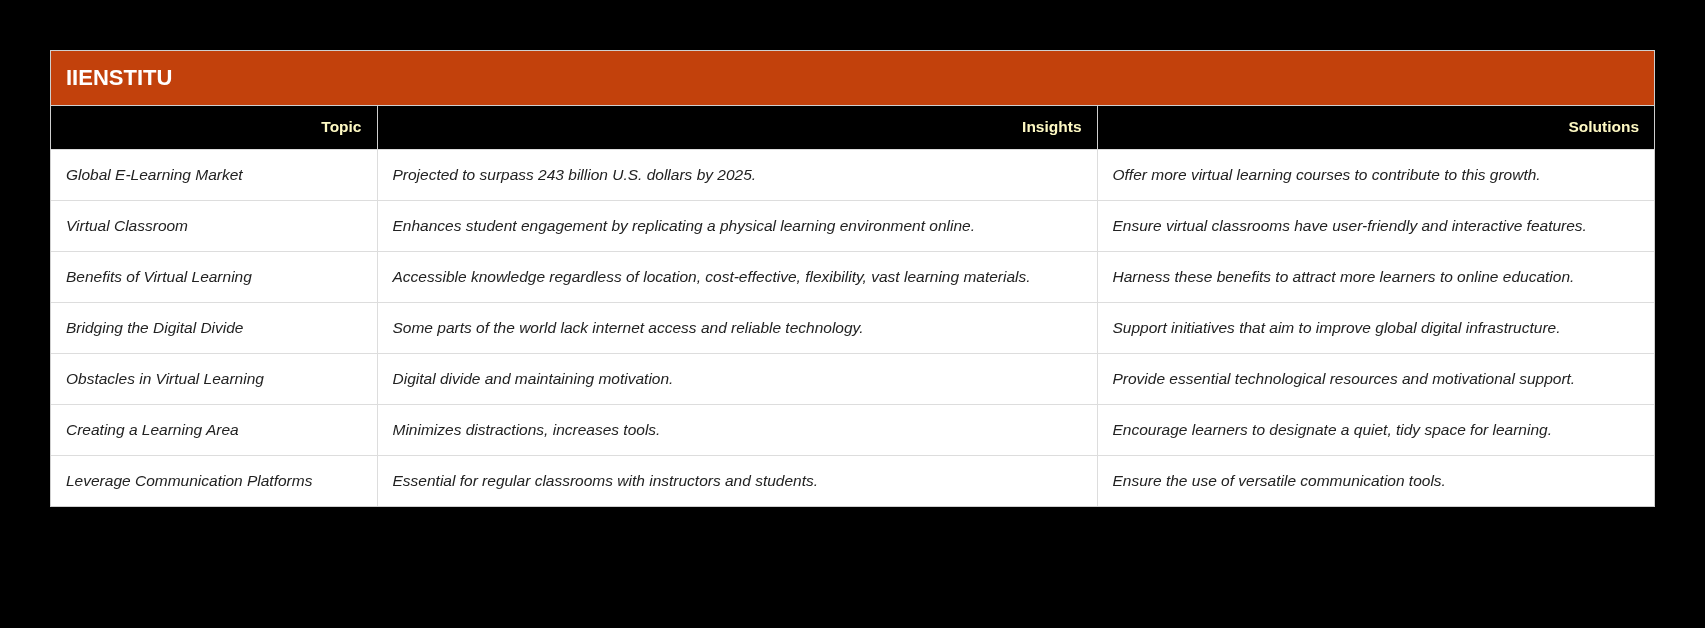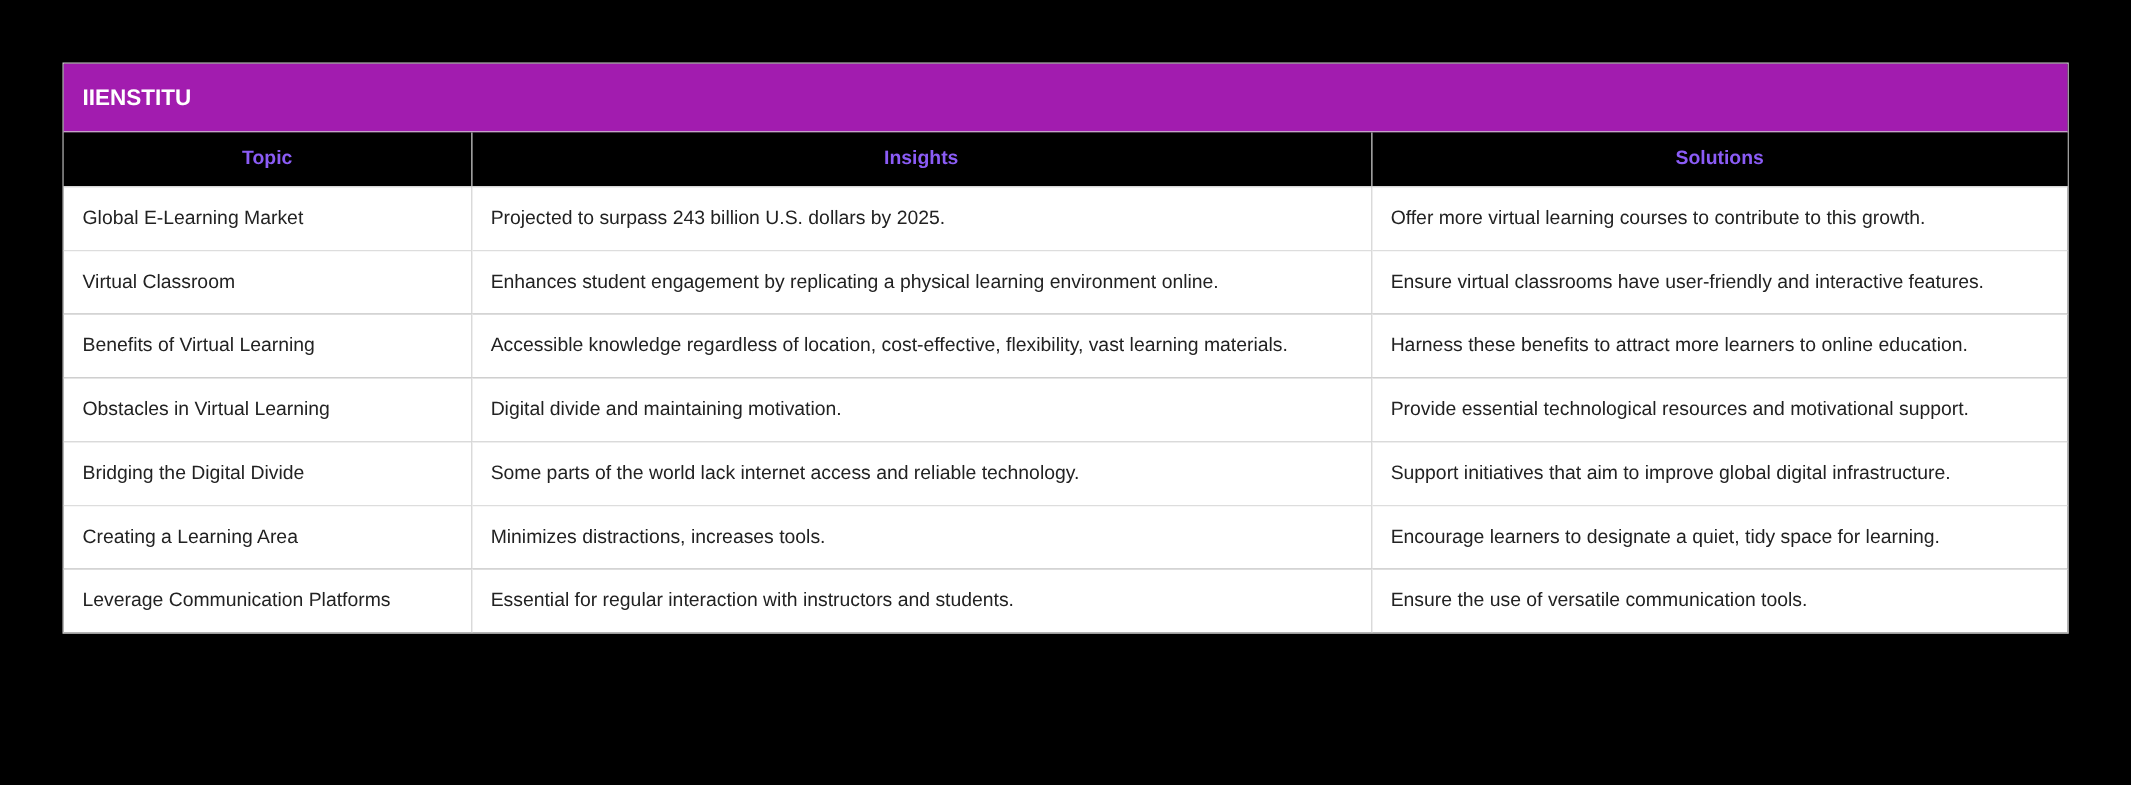--- a/index.html
+++ b/index.html
@@ -6,38 +6,38 @@
     body {
       width: 1705px; height: 628px; background: #000;
       font-family: "Liberation Sans", "DejaVu Sans", sans-serif;
       position: relative; overflow: hidden;
     }
     .tbl-wrap {
       position: absolute; left: 50px; top: 50px; width: 1605px;
       border: 1px solid #cfcfcf; box-sizing: border-box;
     }
     .title-row {
-      height: 55px; background: #a21caf; color: #fff;
-      font-weight: bold; font-size: 18px;
+      height: 55px; background: #c2410c; color: #fff;
+      font-weight: bold; font-size: 22px;
       display: flex; align-items: center; padding-left: 15px;
       border-bottom: 1px solid #cfcfcf; box-sizing: border-box;
     }
     table { border-collapse: collapse; width: 100%; table-layout: fixed; }
     col.c1 { width: 326px; }
     col.c2 { width: 720px; }
     th {
-      background: #000; color: #8b5cf6; font-weight: bold; font-size: 15.5px;
-      text-align: center; height: 43px; padding: 0 15px; box-sizing: border-box;
+      background: #000; color: #fef9c3; font-weight: bold; font-size: 15.5px;
+      text-align: right; height: 43px; padding: 0 15px; box-sizing: border-box;
       border-right: 1px solid #cfcfcf;
     }
     th:last-child { border-right: none; }
     td {
       background: #fff; color: #222; font-size: 15.5px; height: 43px;
       padding: 16px 15px; box-sizing: border-box; white-space: nowrap;
-      border-top: 1px solid #dddddd; border-right: 1px solid #dddddd;
+      border-top: 1px solid #dddddd; border-right: 1px solid #dddddd; font-style: italic;
     }
     td:last-child { border-right: none; }
   </style>
 </head>
 <body>
 
 <div class="tbl-wrap">
   <div class="title-row">IIENSTITU</div>
   <table>
     <colgroup>
@@ -62,34 +62,34 @@
         <td>Virtual Classroom</td>
         <td>Enhances student engagement by replicating a physical learning environment online.</td>
         <td>Ensure virtual classrooms have user-friendly and interactive features.</td>
       </tr>
       <tr>
         <td>Benefits of Virtual Learning</td>
         <td>Accessible knowledge regardless of location, cost-effective, flexibility, vast learning materials.</td>
         <td>Harness these benefits to attract more learners to online education.</td>
       </tr>
       <tr>
+        <td>Bridging the Digital Divide</td>
+        <td>Some parts of the world lack internet access and reliable technology.</td>
+        <td>Support initiatives that aim to improve global digital infrastructure.</td>
+      </tr>
+      <tr>
         <td>Obstacles in Virtual Learning</td>
         <td>Digital divide and maintaining motivation.</td>
         <td>Provide essential technological resources and motivational support.</td>
-      </tr>
-      <tr>
-        <td>Bridging the Digital Divide</td>
-        <td>Some parts of the world lack internet access and reliable technology.</td>
-        <td>Support initiatives that aim to improve global digital infrastructure.</td>
       </tr>
       <tr>
         <td>Creating a Learning Area</td>
         <td>Minimizes distractions, increases tools.</td>
         <td>Encourage learners to designate a quiet, tidy space for learning.</td>
       </tr>
       <tr>
         <td>Leverage Communication Platforms</td>
-        <td>Essential for regular interaction with instructors and students.</td>
+        <td>Essential for regular classrooms with instructors and students.</td>
         <td>Ensure the use of versatile communication tools.</td>
       </tr>
     </tbody>
   </table>
 </div>
 
 </body></html>

